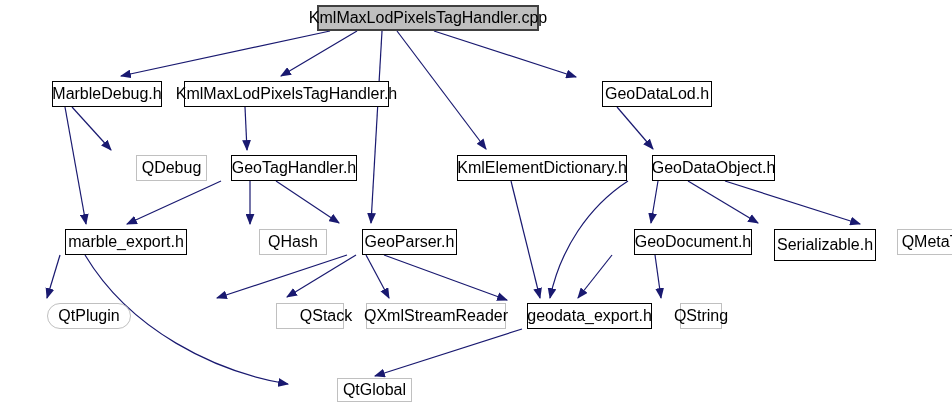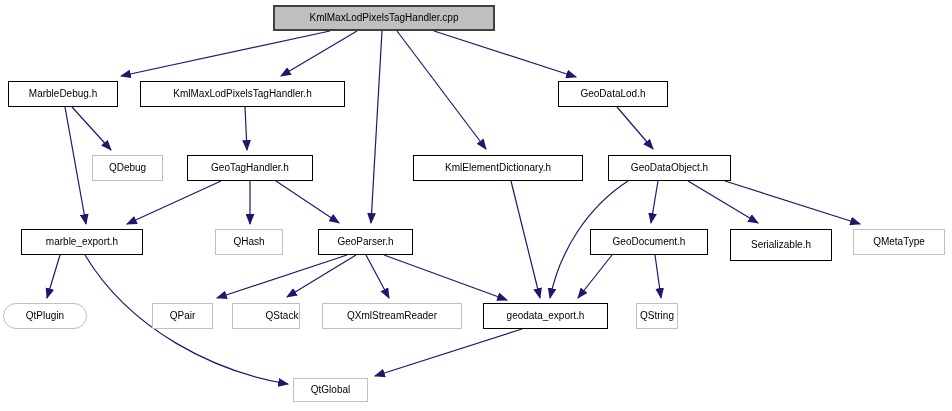--- a/index.html
+++ b/index.html
@@ -22,27 +22,28 @@
     width: 952px;
     height: 411px;
     pointer-events: none;
   }
   .graph-node {
     position: absolute;
     box-sizing: border-box;
     display: flex;
     align-items: center;
     justify-content: center;
-    font-size: 10px;
+    font-size: 16px;
     line-height: 1;
     color: #000000;
     background: #ffffff;
     border: 1px solid #000000;
     white-space: nowrap;
     z-index: 2;
+    margin-left: 44px;
   }
   .graph-node.main {
     background: #bfbfbf;
     border: 2px solid #404040;
   }
   .graph-node.internal {
     cursor: pointer;
   }
   .graph-node.external {
     border-color: #c0c0c0;
@@ -93,19 +94,18 @@
     <div class="graph-node internal" style="left: 187px; top: 155px; width: 126px; height: 26px;">GeoTagHandler.h</div>
     <div class="graph-node internal" style="left: 413px; top: 155px; width: 170px; height: 26px;">KmlElementDictionary.h</div>
     <div class="graph-node internal" style="left: 608px; top: 155px; width: 123px; height: 26px;">GeoDataObject.h</div>
     <div class="graph-node internal" style="left: 21px; top: 229px; width: 122px; height: 26px;">marble_export.h</div>
     <div class="graph-node external" style="left: 215px; top: 229px; width: 68px; height: 26px;">QHash</div>
     <div class="graph-node internal" style="left: 318px; top: 229px; width: 95px; height: 26px;">GeoParser.h</div>
     <div class="graph-node internal" style="left: 590px; top: 229px; width: 118px; height: 26px;">GeoDocument.h</div>
     <div class="graph-node internal" style="left: 730px; top: 229px; width: 102px; height: 32px;">Serializable.h</div>
     <div class="graph-node external" style="left: 853px; top: 229px; width: 92px; height: 26px;">QMetaType</div>
     <div class="graph-node external" style="left: 3px; top: 303px; width: 84px; height: 26px; border-radius: 13px;">QtPlugin</div>
-    <div class="graph-node external" style="left: 152px; top: 303px; width: 61px; height: 26px;">QPair</div>
     <div class="graph-node external" style="left: 232px; top: 303px; width: 68px; height: 26px; padding-left: 32px;">QStack</div>
     <div class="graph-node external" style="left: 322px; top: 303px; width: 140px; height: 26px;">QXmlStreamReader</div>
     <div class="graph-node internal" style="left: 483px; top: 303px; width: 125px; height: 26px;">geodata_export.h</div>
     <div class="graph-node external" style="left: 636px; top: 303px; width: 42px; height: 26px;">QString</div>
     <div class="graph-node external" style="left: 293px; top: 378px; width: 75px; height: 24px; text-align: right;">QtGlobal</div>
   </div>
 
 </body></html>

